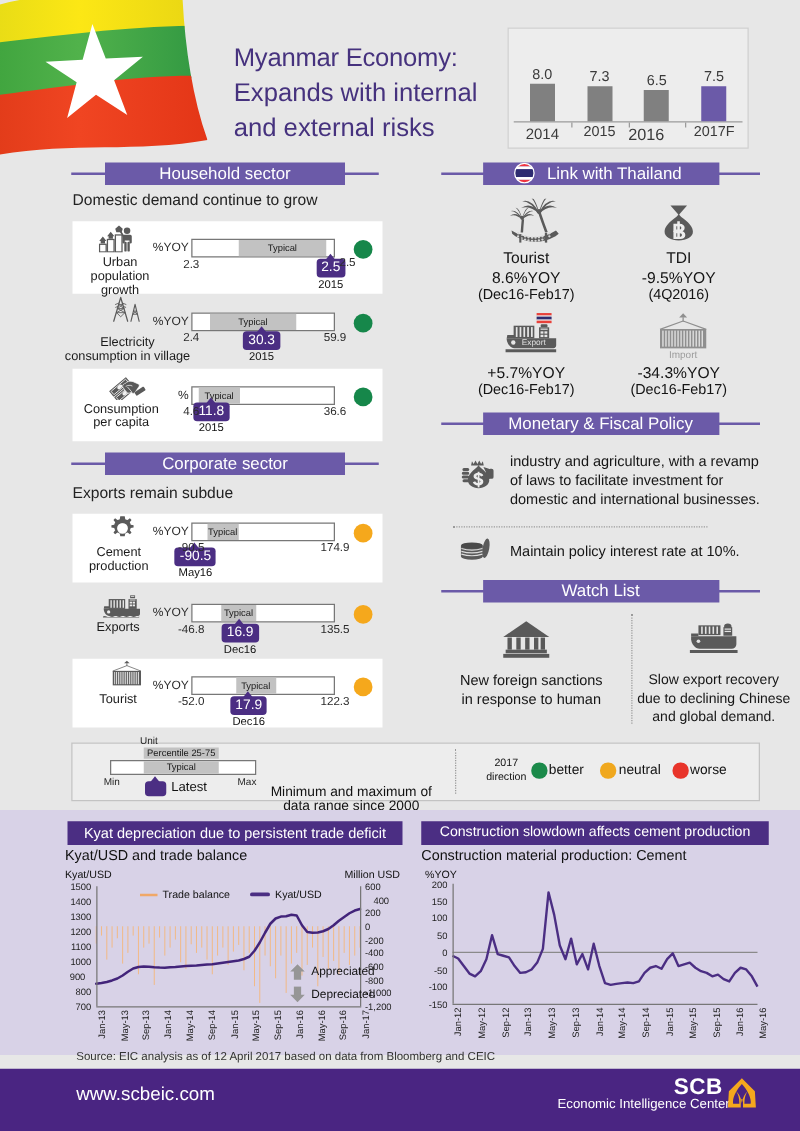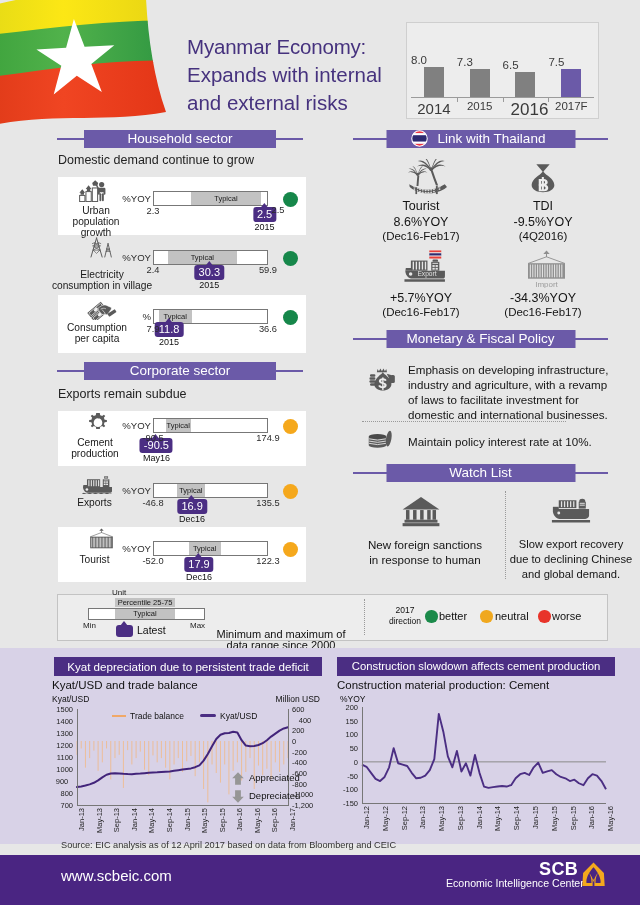--- a/index.html
+++ b/index.html
@@ -8,21 +8,21 @@
        overflow:hidden;position:relative;-webkit-font-smoothing:antialiased;}
   .abs{position:absolute;}
   
   #flag{left:-6px;top:-4px;width:180px;height:132px;}
   #title{left:187px;top:33px;width:230px;color:#46327e;font-size:20.5px;line-height:28px;}
   #title .l1{letter-spacing:-0.2px;}
   
   #gdpbox{left:406px;top:22px;width:191px;height:95px;background:#ededed;border:1px solid #cfcfcf;}
   #gdptitle{position:absolute;left:4px;top:5px;width:183px;height:18px;background:#d2d2d2;
             text-align:center;font-size:12.5px;line-height:18px;color:#333;}
-  .gdpcol{position:absolute;bottom:4px;width:48px;}
+  .gdpcol{position:absolute;bottom:4px;width:48px;text-align:center;}
   .gdpval{font-size:11.5px;color:#3a3a3a;height:14px;}
   .gdpbar{margin:0 auto;width:20px;background:#808080;}
   
   .banner{position:absolute;height:18px;}
   .banner .bar{position:absolute;left:50%;transform:translateX(-50%);height:18px;background:#6b5aa8;
                color:#fff;font-size:13px;line-height:18.5px;text-align:center;white-space:nowrap;}
   .banner .ln{position:absolute;top:8px;height:1.8px;background:#6b5aa8;width:100%;}
   .subtitle{position:absolute;font-size:12.5px;color:#222;}
   
   .card{position:absolute;background:#fff;}
@@ -97,33 +97,33 @@
   <div class="l1" data-name="title-line-1">Myanmar Economy:</div>
   <div data-name="title-line-2">Expands with internal</div>
   <div data-name="title-line-3">and external risks</div>
 </div>
 <div class="abs" id="gdpbox" data-name="gdp-forecast-panel">  
     <div data-name="gdp-axis-line" style="position:absolute;left:4px;top:74px;width:183px;height:1px;background:#9b9b9b;"></div>  
     <div class="gdpcol" data-name="gdp-bar-group" style="left:4.0px;top:39px;height:35px;width:45.8px;">
     <div class="gdpval" data-name="gdp-bar-value" style="position:absolute;left:0;top:-8.3px;width:45.8px;">8.0</div>
     <div class="gdpbar" data-name="gdp-bar" style="position:absolute;left:12.9px;top:4.7px;height:30.3px;background:#808080;"></div>
   </div>
-  <div data-name="gdp-bar-label" style="position:absolute;left:4.0px;top:77px;width:45.8px;text-align:center;font-size:15px;color:#3a3a3a;">2014</div>  
+  <div data-name="gdp-bar-label" style="position:absolute;left:4.0px;top:77px;width:45.8px;text-align:center;font-size:12px;color:#3a3a3a;">2014</div>  
     <div data-name="gdp-axis-tick" style="position:absolute;left:49.8px;top:75px;width:1px;height:4px;background:#9b9b9b;"></div>  
     <div class="gdpcol" data-name="gdp-bar-group" style="left:49.8px;top:39px;height:35px;width:45.8px;">
     <div class="gdpval" data-name="gdp-bar-value" style="position:absolute;left:0;top:-5.6px;width:45.8px;">7.3</div>
     <div class="gdpbar" data-name="gdp-bar" style="position:absolute;left:12.9px;top:7.4px;height:27.6px;background:#808080;"></div>
   </div>
   <div data-name="gdp-bar-label" style="position:absolute;left:49.8px;top:77px;width:45.8px;text-align:center;font-size:11.5px;color:#3a3a3a;">2015</div>  
     <div data-name="gdp-axis-tick" style="position:absolute;left:95.6px;top:75px;width:1px;height:4px;background:#9b9b9b;"></div>  
     <div class="gdpcol" data-name="gdp-bar-group" style="left:95.6px;top:39px;height:35px;width:45.8px;">
     <div class="gdpval" data-name="gdp-bar-value" style="position:absolute;left:0;top:-2.6px;width:45.8px;">6.5</div>
     <div class="gdpbar" data-name="gdp-bar" style="position:absolute;left:12.9px;top:10.4px;height:24.6px;background:#808080;"></div>
   </div>
-  <div data-name="gdp-bar-label" style="position:absolute;left:95.6px;top:77px;width:45.8px;text-align:right;font-size:17px;color:#3a3a3a;">2016</div>  
+  <div data-name="gdp-bar-label" style="position:absolute;left:95.6px;top:77px;width:45.8px;text-align:left;font-size:13px;color:#3a3a3a;">2016</div>  
     <div data-name="gdp-axis-tick" style="position:absolute;left:141.4px;top:75px;width:1px;height:4px;background:#9b9b9b;"></div>  
     <div class="gdpcol" data-name="gdp-bar-group" style="left:141.4px;top:39px;height:35px;width:45.8px;">
     <div class="gdpval" data-name="gdp-bar-value" style="position:absolute;left:0;top:-6.4px;width:45.8px;">7.5</div>
     <div class="gdpbar" data-name="gdp-bar" style="position:absolute;left:12.9px;top:6.6px;height:28.4px;background:#6b5aa8;"></div>
   </div>
   <div data-name="gdp-bar-label" style="position:absolute;left:141.4px;top:77px;width:45.8px;text-align:center;font-size:11.5px;color:#3a3a3a;">2017F</div>
   </div>
 <div class="banner" data-name="household-banner" style="left:57px;top:130px;width:246px;">
     <div class="ln" data-name="banner-rule"></div>
     <div class="bar" data-name="banner-label" style="font-size:13.5px;width:192px;padding:0;">Household sector</div>
@@ -198,21 +198,21 @@
  <path d="M20.9 17.9 c2.2-1.4 5.6-1.8 7.9-.4"></path>
 </g>
 <rect x="31" y="25" width="13" height="5" rx="1" transform="rotate(-33 31 25)" fill="#5a5a5a"></rect>
 </svg>
   </div>
 <div class="ic-name" data-name="indicator-name" style="left:52px;top:322px;width:90px;">Consumption<br>per capita</div>
 <div class="unit" data-name="indicator-unit" style="left:117px;top:311px;width:34px;">%</div>
 <div class="range" data-name="indicator-range-bar" style="left:153px;top:309px;width:115px;">
     <div class="typ" data-name="indicator-typical-band" style="left:4.6px;width:33.4px;">Typical</div>
   </div>
-<div class="minlbl" data-name="indicator-min-label" style="left:137px;top:324px;width:32px;text-align:center;z-index:1;">7.9</div>
+<div class="minlbl" data-name="indicator-min-label" style="left:137px;top:324px;width:32px;text-align:center;z-index:1;">4.6</div>
 <div class="maxlbl" data-name="indicator-max-label" style="left:252px;top:324px;width:32px;text-align:center;z-index:3;">36.6</div>
 <div class="bubble" data-name="indicator-latest-value" style="left:169.1px;top:322px;transform:translateX(-50%);">11.8</div>
 <div class="period" data-name="indicator-period" style="left:169.1px;top:337px;transform:translateX(-50%);">2015</div>
 <div class="dot" data-name="indicator-status-dot" style="left:283px;top:310px;background:#16874a;"></div>
 <div class="banner" data-name="corporate-banner" style="left:57px;top:362px;width:246px;">
     <div class="ln" data-name="banner-rule"></div>
     <div class="bar" data-name="banner-label" style="font-size:13.5px;width:192px;padding:0;">Corporate sector</div>
   </div>
 <div class="subtitle" data-name="corporate-subtitle" style="left:58px;top:387px;">Exports remain subdue</div>
 <div class="card" data-name="indicator-card" style="left:58px;top:411px;width:248px;height:55px;"></div>
@@ -482,21 +482,20 @@
  <path d="M3.8 10.8 h3.6 a1.5 1.5 0 0 1 0 3 H3.8 a1.5 1.5 0 0 1 0-3 z"></path>
  <path d="M3.2 14.4 h4.2 a1.5 1.5 0 0 1 0 3 H3.2 a1.5 1.5 0 0 1 0-3 z"></path>
  <path d="M3.2 18 h4.2 a1.5 1.5 0 0 1 0 3 H3.2 a1.5 1.5 0 0 1 0-3 z"></path>
  <path d="M3.9 21.6 h3.5 a1.5 1.5 0 0 1 0 3 H3.9 a1.5 1.5 0 0 1 0-3 z"></path>
  <path d="M22.5 10 l5.2 1.6 a2.1 2.1 0 0 1 1.4 2 v6 a2.1 2.1 0 0 1 -2.1 2.1 h-1.6 l-.6-7 z"></path>
  <rect x="27.2" y="11.6" width="5" height="9.6" rx="1.8"></rect>
 </g>
     </svg>
   </div>
 <div class="pol-txt" data-name="policy-text-1" style="left:408px;top:362px;width:215px;">
-    <div data-name="policy-text-1-line">Emphasis on developing infrastructure,</div>
     <div data-name="policy-text-1-line">industry and agriculture, with a revamp</div>
     <div data-name="policy-text-1-line">of laws to facilitate investment for</div>
     <div data-name="policy-text-1-line">domestic and international businesses.</div>
   </div>
 <div data-name="policy-divider" style="position:absolute;left:362px;top:421px;width:204px;height:0;border-top:1.3px dotted #9a9a9a;"></div>
 <div data-name="coins-stack-icon-wrap" style="position:absolute;left:368px;top:429px;width:29px;height:20px;">
     <svg viewBox="0 0 34 24" width="34" height="24" data-name="coins-stack-icon">
 <g fill="#5a5a5a">
  <ellipse cx="24.5" cy="11.5" rx="3.2" ry="9.5" transform="rotate(10 24.5 11.5)"></ellipse>
  <ellipse cx="11" cy="19.5" rx="10.5" ry="3.1"></ellipse>

